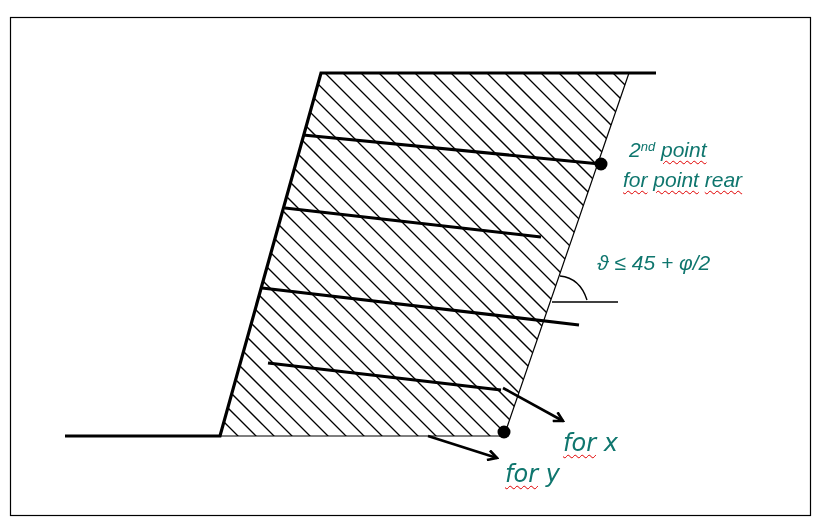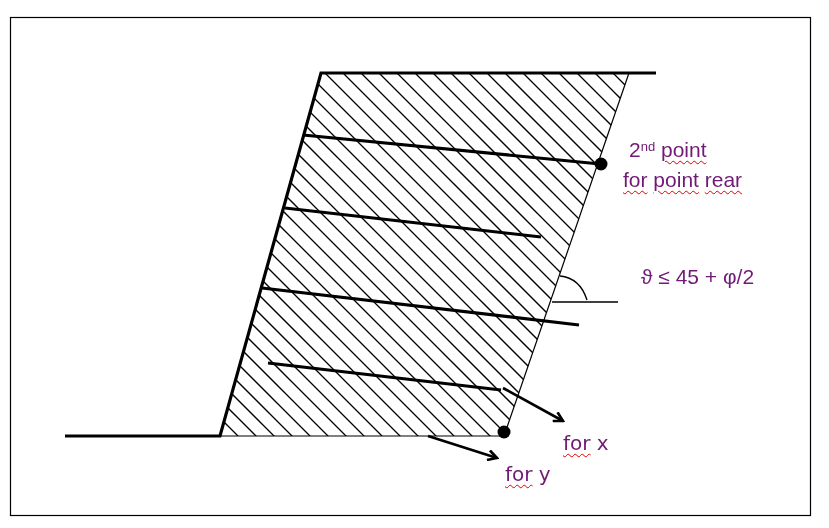--- a/index.html
+++ b/index.html
@@ -1,20 +1,20 @@
 <!DOCTYPE html>
 <html><head>
 <meta charset="utf-8">
 <style>
   html, body { margin: 0; padding: 0; background: #ffffff; }
   body { width: 829px; height: 528px; position: relative; overflow: hidden; font-family: "Liberation Sans", sans-serif; }
   #canvas { position: absolute; left: 0; top: 0; width: 829px; height: 528px; }
-  .lbl { position: absolute; color: #701a75; white-space: nowrap; font-family: "Liberation Sans", sans-serif; }
+  .lbl { position: absolute; color: #0f766e; white-space: nowrap; font-family: "Liberation Sans", sans-serif; font-style: italic; }
   .lbl-big { font-size: 21px; line-height: 24px; }
-  .lbl-sans2 { font-family: "DejaVu Sans", sans-serif; font-size: 20px; line-height: 24px; }
+  .lbl-sans2 { font-family: "DejaVu Sans", sans-serif; font-size: 24px; line-height: 24px; }
   .squig { text-decoration: underline wavy #e00000; text-decoration-thickness: 1px; text-underline-offset: 3px; }
   sup { font-size: 13px; vertical-align: top; position: relative; top: -3px; }
 </style>
 </head>
 <body>
 
 <svg id="canvas" width="829" height="528" viewBox="0 0 829 528" xmlns="http://www.w3.org/2000/svg">
   <defs>
     <clipPath id="hatchClip">
       <polygon points="321,73 629,73 504,436 220,436"></polygon>
@@ -134,21 +134,21 @@
 
 <div class="lbl lbl-big" style="left:629px; top:138px;">
   <span>2</span><sup>nd</sup>
   <span class="squig">point</span>
 </div>
 <div class="lbl lbl-big" style="left:623px; top:168px;">
   <span class="squig">for</span>
   <span class="squig">point</span>
   <span class="squig">rear</span>
 </div>
-<div class="lbl lbl-big" style="left:597px; top:265px;margin-left:44px;">ϑ ≤ 45 + φ/2</div>
+<div class="lbl lbl-big" style="left:597px; top:251px;">ϑ ≤ 45 + φ/2</div>
 <div class="lbl lbl-sans2" style="left:563px; top:431px;">
   <span class="squig">for</span>
   <span>x</span>
 </div>
 <div class="lbl lbl-sans2" style="left:505px; top:462px;">
   <span class="squig">for</span>
   <span>y</span>
 </div>
 
 </body></html>

